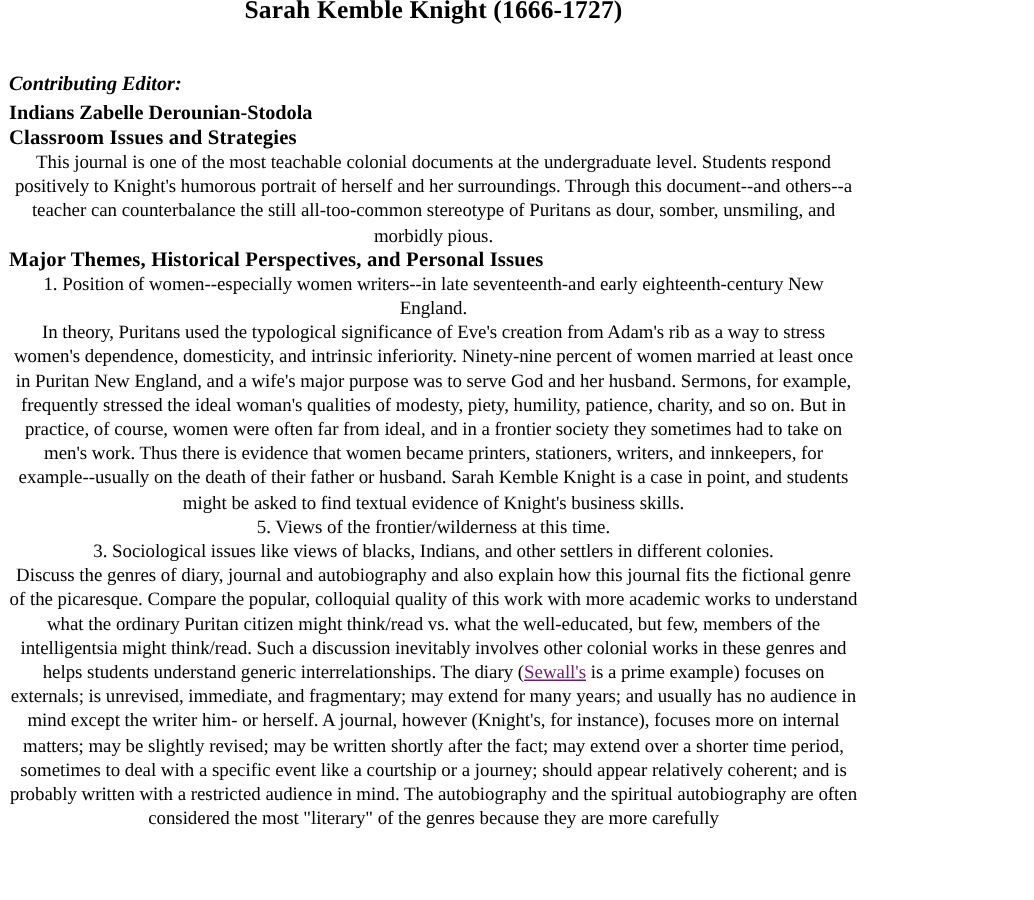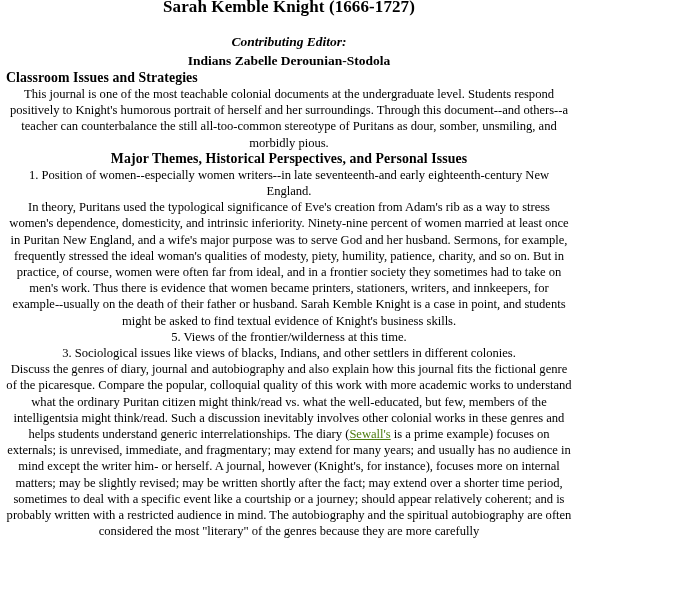--- a/index.html
+++ b/index.html
@@ -22,22 +22,22 @@
   }
   .doc-title {
     font-size: 17px;
     font-weight: bold;
     text-align: center;
     line-height: 19px;
     margin: -3px 0 0 0;
     letter-spacing: 0.1px;
   }
   .editor-block {
-    text-align: center;
-    margin-top: 17px;
+    text-align: left;
+    margin-top: 31px;
   }
   .editor-label {
     font-size: 13.5px;
     font-weight: bold;
     font-style: italic;
     line-height: 17px;
     display: block;
   }
   .editor-name {
     font-size: 13.5px;
@@ -48,33 +48,33 @@
   }
   h2.section-heading {
     font-size: 13.8px;
     font-weight: bold;
     margin: 0;
     padding: 0;
     line-height: 16px;
     letter-spacing: 0.1px;
   }
   .sec-gap-first { margin-top: 26px; }
-  .sec-gap { margin-top: 22px; text-align: center; }
+  .sec-gap { margin-top: 22px; }
   p.body-text {
     font-size: 12.6px;
     line-height: 16.2px;
     margin: 0;
     padding: 0;
     text-align: center;
     letter-spacing: -0.02px;
   }
   .p-gap-after-heading { margin-top: 15px; }
   .p-gap { margin-top: 16px; }
   a.doclink {
-    color: #4d7c0f;
+    color: #701a75;
     text-decoration: underline;
   }
 </style>
 </head>
 <body>
 
 <div class="page">
 
   <h1 class="doc-title">Sarah Kemble Knight (1666-1727)</h1>
 

